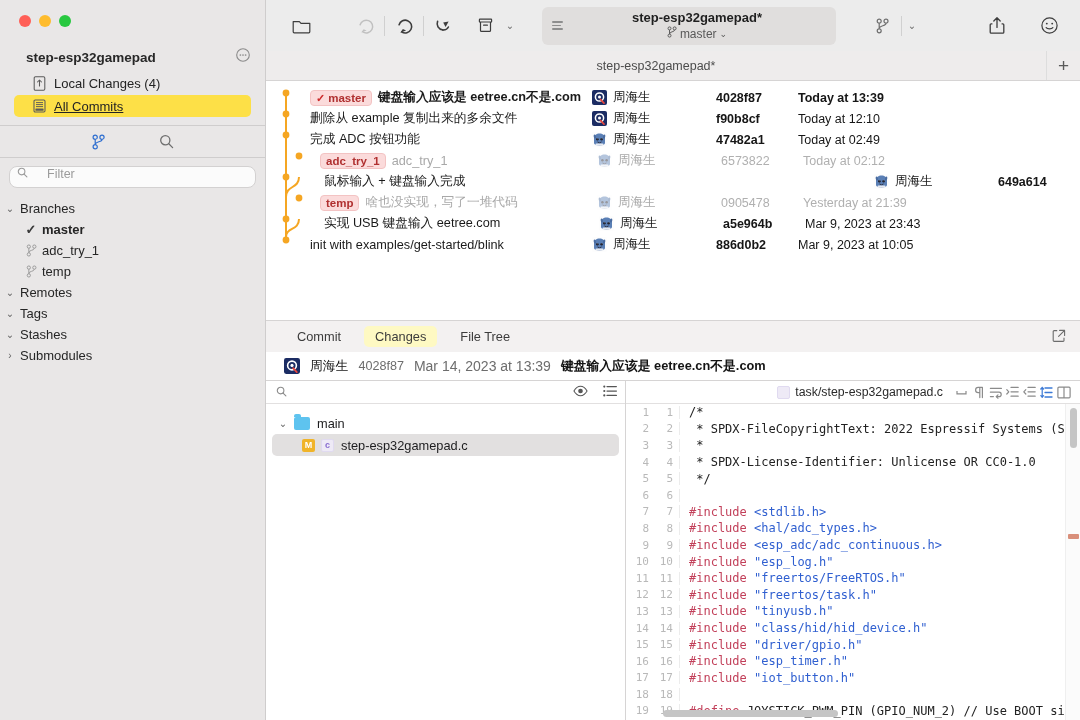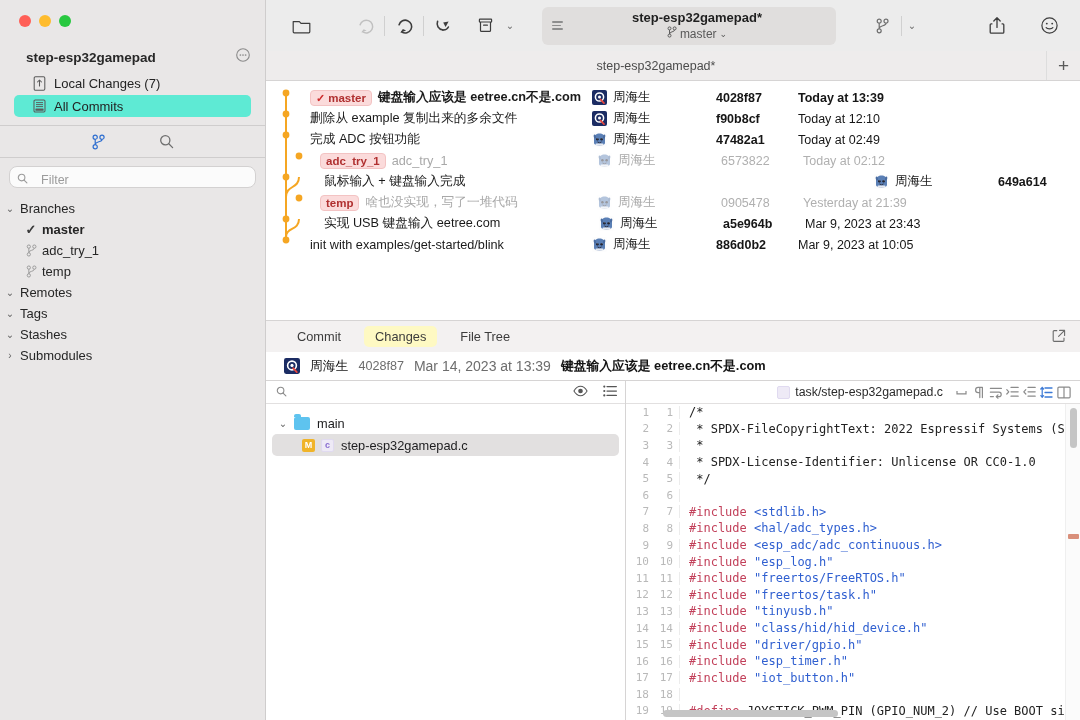--- a/index.html
+++ b/index.html
@@ -36,34 +36,34 @@
   .repo-more {
     position:absolute; right:14px; top:5px;
     width:16px; height:16px; color:#8a8a8a;
   }
   .nav-item {
     display:flex; align-items:center; gap:7px;
     height:22px; padding:0 8px 0 18px;
     border-radius:5px; margin:0 0 1px 0;
     font-size:13px; color:#232323;
   }
-  .nav-item.sel { background:#5eead4; }
+  .nav-item.sel { background:#fde047;text-decoration:underline; }
   .nav-ico { width:15px; height:15px; display:flex; align-items:center; justify-content:center; color:#5a5a5a; flex:0 0 15px;}
 
   .side-sep { height:1px; background:#cfcdcd; margin-top:7px; }
   .side-tabs { height:31px; display:flex; align-items:center; justify-content:center; gap:46px; }
   .side-tab { width:22px; height:20px; display:flex; align-items:center; justify-content:center; }
   .side-tab.active svg { color:#2f6fd0; }
   .side-tab svg { color:#6e6e6e; }
   .side-sep2 { height:1px; background:#cfcdcd; }
 
   .filter-wrap { padding:8px 9px 6px 9px; }
   .filter {
     height:22px; background:#fbfbfb; border:1px solid #d3d1d1;
-    border-radius:8px; display:flex; align-items:flex-end; gap:13px;
+    border-radius:8px; display:flex; align-items:flex-start; gap:19px;
     padding:0 7px; font-size:12.5px; color:#9b9b9b;
   }
   .tree { padding:4px 0 0 0; overflow:hidden; flex:1; }
   .tw { display:flex; align-items:center; height:21px; font-size:13px; }
   .chev { width:20px; display:flex; align-items:center; justify-content:center; color:#666; font-size:10px; flex:0 0 20px;}
   .grp-label { color:#262626; }
   .branch { display:flex; align-items:center; height:21px; font-size:13px; padding-left:20px; }
   .br-ico { width:22px; display:flex; align-items:center; justify-content:center; color:#9a9a9a; flex:0 0 22px;}
   .br-ico.check { color:#3a3a3a; font-size:13px; font-weight:700; }
   .br-name { color:#262626; }
@@ -199,21 +199,21 @@
           </svg>
       </div>
 
       <div class="nav-item">
         <span class="nav-ico">
           <svg width="13" height="15" viewBox="0 0 13 15">
               <rect x="1.2" y="0.8" width="10.6" height="13.4" rx="1.3" fill="none" stroke="currentColor" stroke-width="1.05"></rect>
               <path d="M6.5 4 L6.5 10 M4.5 6 L6.5 4 L8.5 6" fill="none" stroke="currentColor" stroke-width="1.05" stroke-linecap="round" stroke-linejoin="round"></path>
             </svg>
         </span>
-        <span>Local Changes (7)</span>
+        <span>Local Changes (4)</span>
       </div>
 
       <div class="nav-item sel">
         <span class="nav-ico">
           <svg width="13" height="14" viewBox="0 0 13 14">
               <rect x="1" y="1" width="11" height="12" rx="1.2" fill="none" stroke="currentColor" stroke-width="1.05"></rect>
               <path d="M3 3.6h7 M3 5.6h7 M3 7.6h7" stroke="currentColor" stroke-width="0.95"></path>
               <rect x="2.4" y="9.4" width="8.2" height="2.4" rx="0.6" fill="currentColor"></rect>
             </svg>
         </span>

